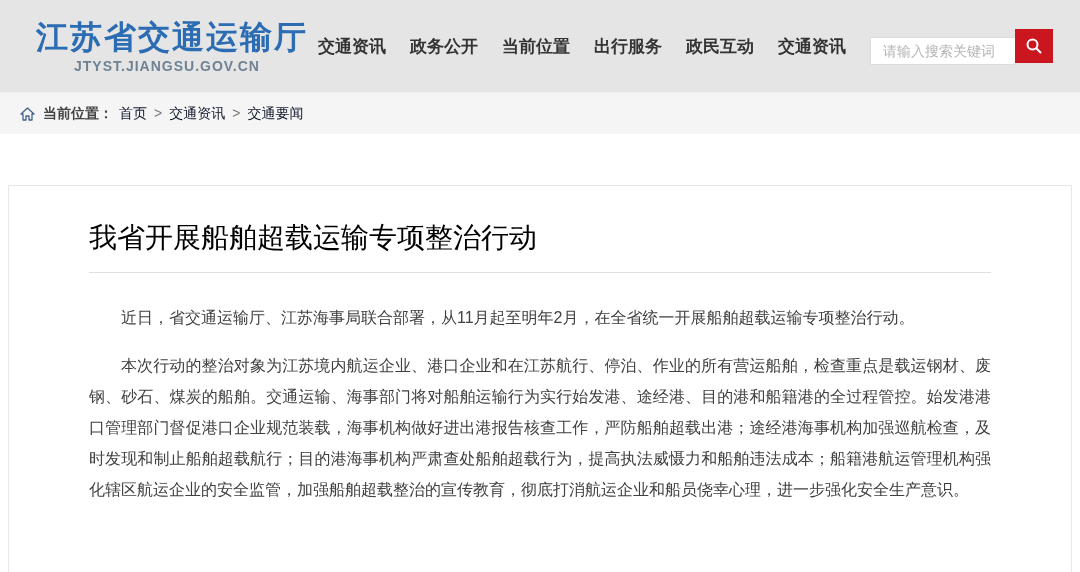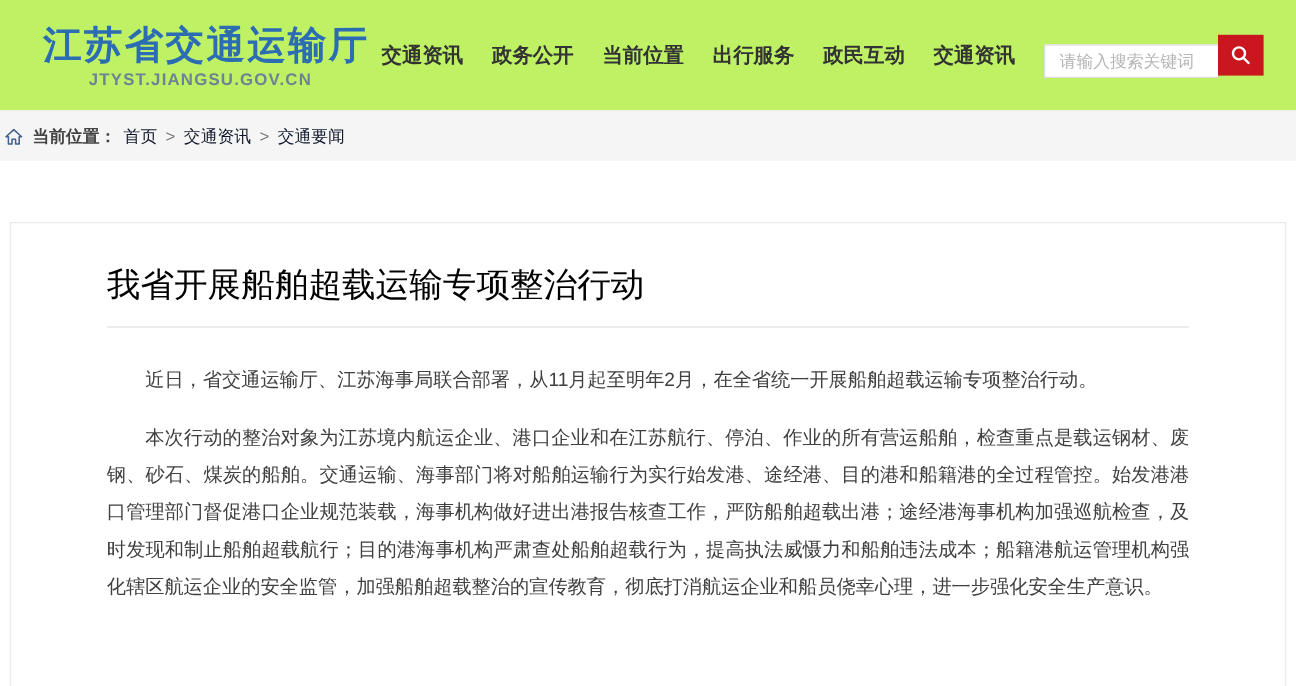--- a/index.html
+++ b/index.html
@@ -6,21 +6,21 @@
   html, body {
     width: 1080px; height: 572px;
     overflow: hidden;
     background: #ffffff;
     font-family: "Liberation Sans", "DejaVu Sans", sans-serif;
   }
 
   
   .header {
     height: 92px;
-    background: #bef264;
+    background: #e5e5e5;
     display: flex;
     align-items: center;
   }
   .logo-block {
     margin-left: 36px;
     width: 262px;
     text-align: center;
     cursor: pointer;
     flex: none;
   }
@@ -87,21 +87,21 @@
     justify-content: center;
   }
 
   
   .breadcrumb-bar {
     height: 42px;
     background: #f5f5f6;
     border-top: 1px solid #efefef;
     display: flex;
     align-items: center;
-    padding-left: 4px;
+    padding-left: 20px;
     font-size: 14px;
     color: #555555;
   }
   .home-icon { margin-right: 8px; display: inline-flex; }
   .crumb-prefix { font-weight: bold; color: #444; margin-right: 6px; white-space: nowrap; }
   .breadcrumb-bar a {
     color: #0f172a;
     text-decoration: none;
     cursor: pointer;
     white-space: nowrap;

